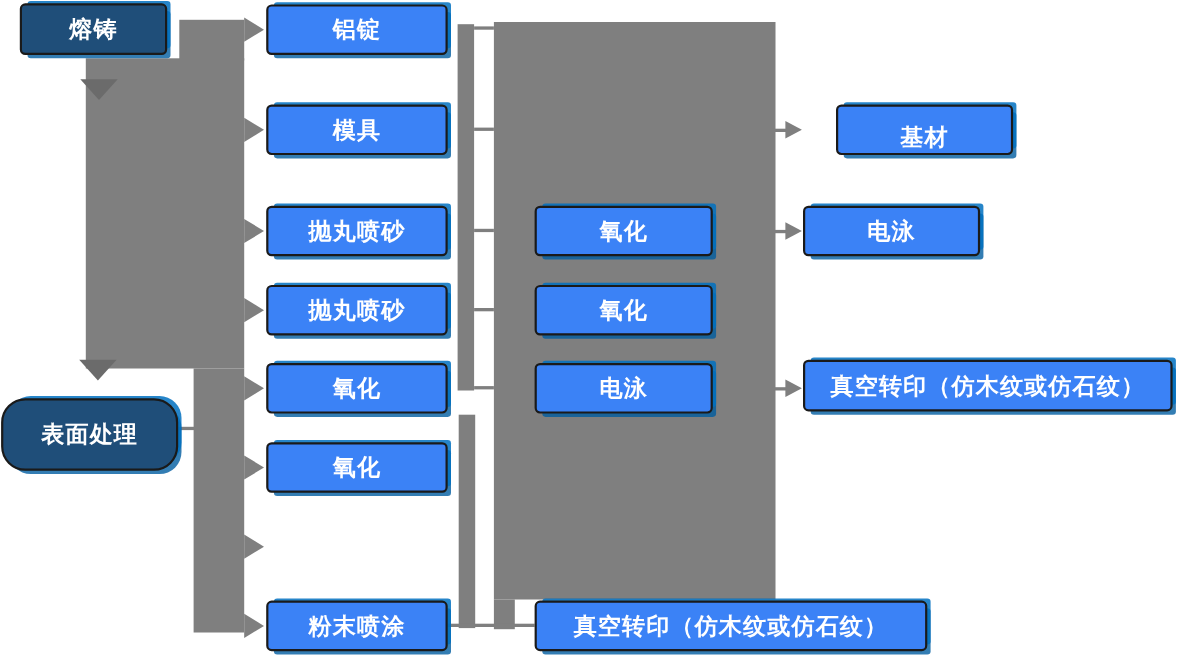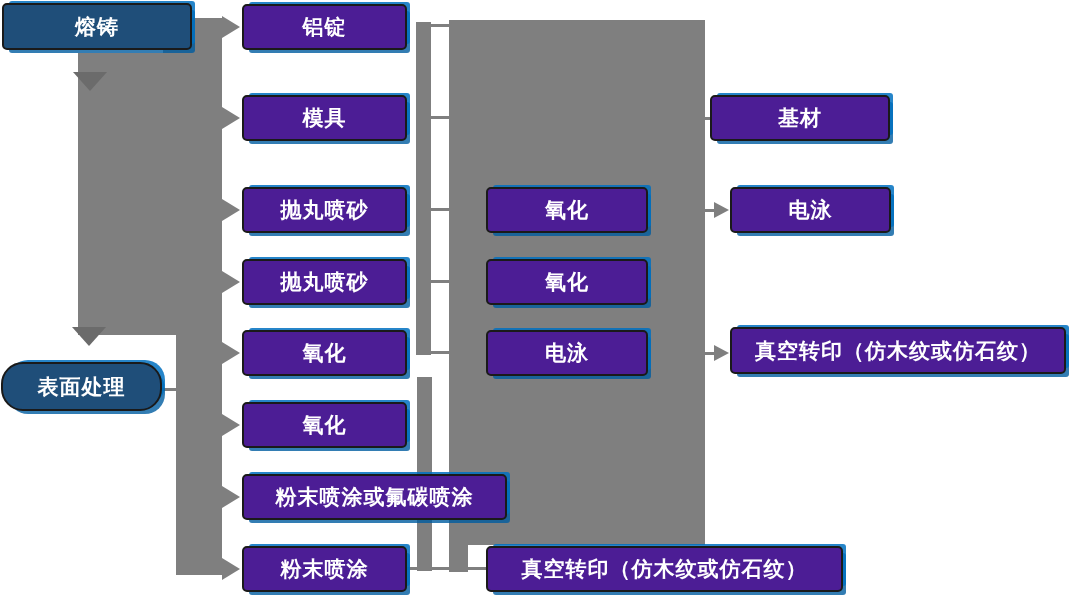--- a/index.html
+++ b/index.html
@@ -17,21 +17,21 @@
         border-top:11px solid transparent;border-bottom:11px solid transparent;
         border-left:18px solid #7F7F7F;}
   .arrR.small{border-top-width:8px;border-bottom-width:8px;border-left-width:15px;}
   .arrD{position:absolute;width:0;height:0;
         border-left:17px solid transparent;border-right:17px solid transparent;
         border-top:19px solid #6B6B6B;}
   
   .node{
     position:absolute;
     display:flex;align-items:center;justify-content:center;
-    background:#4c1d95;
+    background:#3b82f6;
     border:2px solid #1A1A1A;
     border-radius:5px;
     color:#FFFFFF;
     font-size:21px;font-weight:600;letter-spacing:1px;
     box-sizing:border-box;
     box-shadow:5px -4px 0 -2px rgba(0,112,192,.85), 5px 5px 0 -2px rgba(0,92,160,.8);
     white-space:nowrap;
   }
   .node.dark{background:#1F4E79;}
 </style>
@@ -73,24 +73,24 @@
     <div class="arrD" style="left:72px;top:327px;"></div>
 
     <div class="tick" style="left:702px;top:117px;width:13px;"></div>
     <div class="arrR small" style="left:714px;top:110px;"></div>
     <div class="tick" style="left:702px;top:209px;width:13px;"></div>
     <div class="arrR small" style="left:714px;top:202px;"></div>
     <div class="tick" style="left:702px;top:352px;width:13px;"></div>
     <div class="arrR small" style="left:714px;top:345px;"></div>
   </div>
 
-  <div class="node dark" style="left:2px;top:3px;width:190px;height:47px;">
+  <div class="node dark" style="left:18px;top:3px;width:134px;height:47px;">
     <span>熔铸</span>
   </div>
-  <div class="node dark" style="left:1px;top:362px;width:161px;height:49px;border-radius:22px;">
+  <div class="node dark" style="left:1px;top:362px;width:161px;height:66px;border-radius:22px;">
     <span>表面处理</span>
   </div>
 
   <div class="node" style="left:242px;top:4px;width:165px;height:46px;">
     <span>铝锭</span>
   </div>
   <div class="node" style="left:242px;top:95px;width:165px;height:46px;justify-content:center;">
     <span>模具</span>
   </div>
   <div class="node" style="left:242px;top:187px;width:165px;height:46px;">
@@ -98,41 +98,38 @@
   </div>
   <div class="node" style="left:242px;top:259px;width:165px;height:46px;">
     <span>抛丸喷砂</span>
   </div>
   <div class="node" style="left:242px;top:330px;width:165px;height:46px;">
     <span>氧化</span>
   </div>
   <div class="node" style="left:242px;top:402px;width:165px;height:46px;">
     <span>氧化</span>
   </div>
-  <div class="node" style="left:242px;top:474px;width:265px;height:46px;">
-    <span>粉末喷涂或氟碳喷涂</span>
-  </div>
   <div class="node" style="left:242px;top:546px;width:165px;height:46px;">
     <span>粉末喷涂</span>
   </div>
 
   <div class="node" style="left:486px;top:187px;width:162px;height:46px;">
     <span>氧化</span>
   </div>
   <div class="node" style="left:486px;top:259px;width:162px;height:46px;">
     <span>氧化</span>
   </div>
   <div class="node" style="left:486px;top:330px;width:162px;height:46px;">
     <span>电泳</span>
   </div>
   <div class="node" style="left:486px;top:546px;width:357px;height:46px;">
     <span>真空转印（仿木纹或仿石纹）</span>
   </div>
 
-  <div class="node" style="left:710px;top:95px;width:180px;height:46px;">
+  <div class="node" style="left:760px;top:95px;width:161px;height:46px;align-items:flex-end;">
     <span>基材</span>
   </div>
   <div class="node" style="left:730px;top:187px;width:161px;height:46px;">
     <span>电泳</span>
   </div>
   <div class="node" style="left:730px;top:327px;width:336px;height:47px;">
     <span>真空转印（仿木纹或仿石纹）</span>
   </div>
 
 </div>

